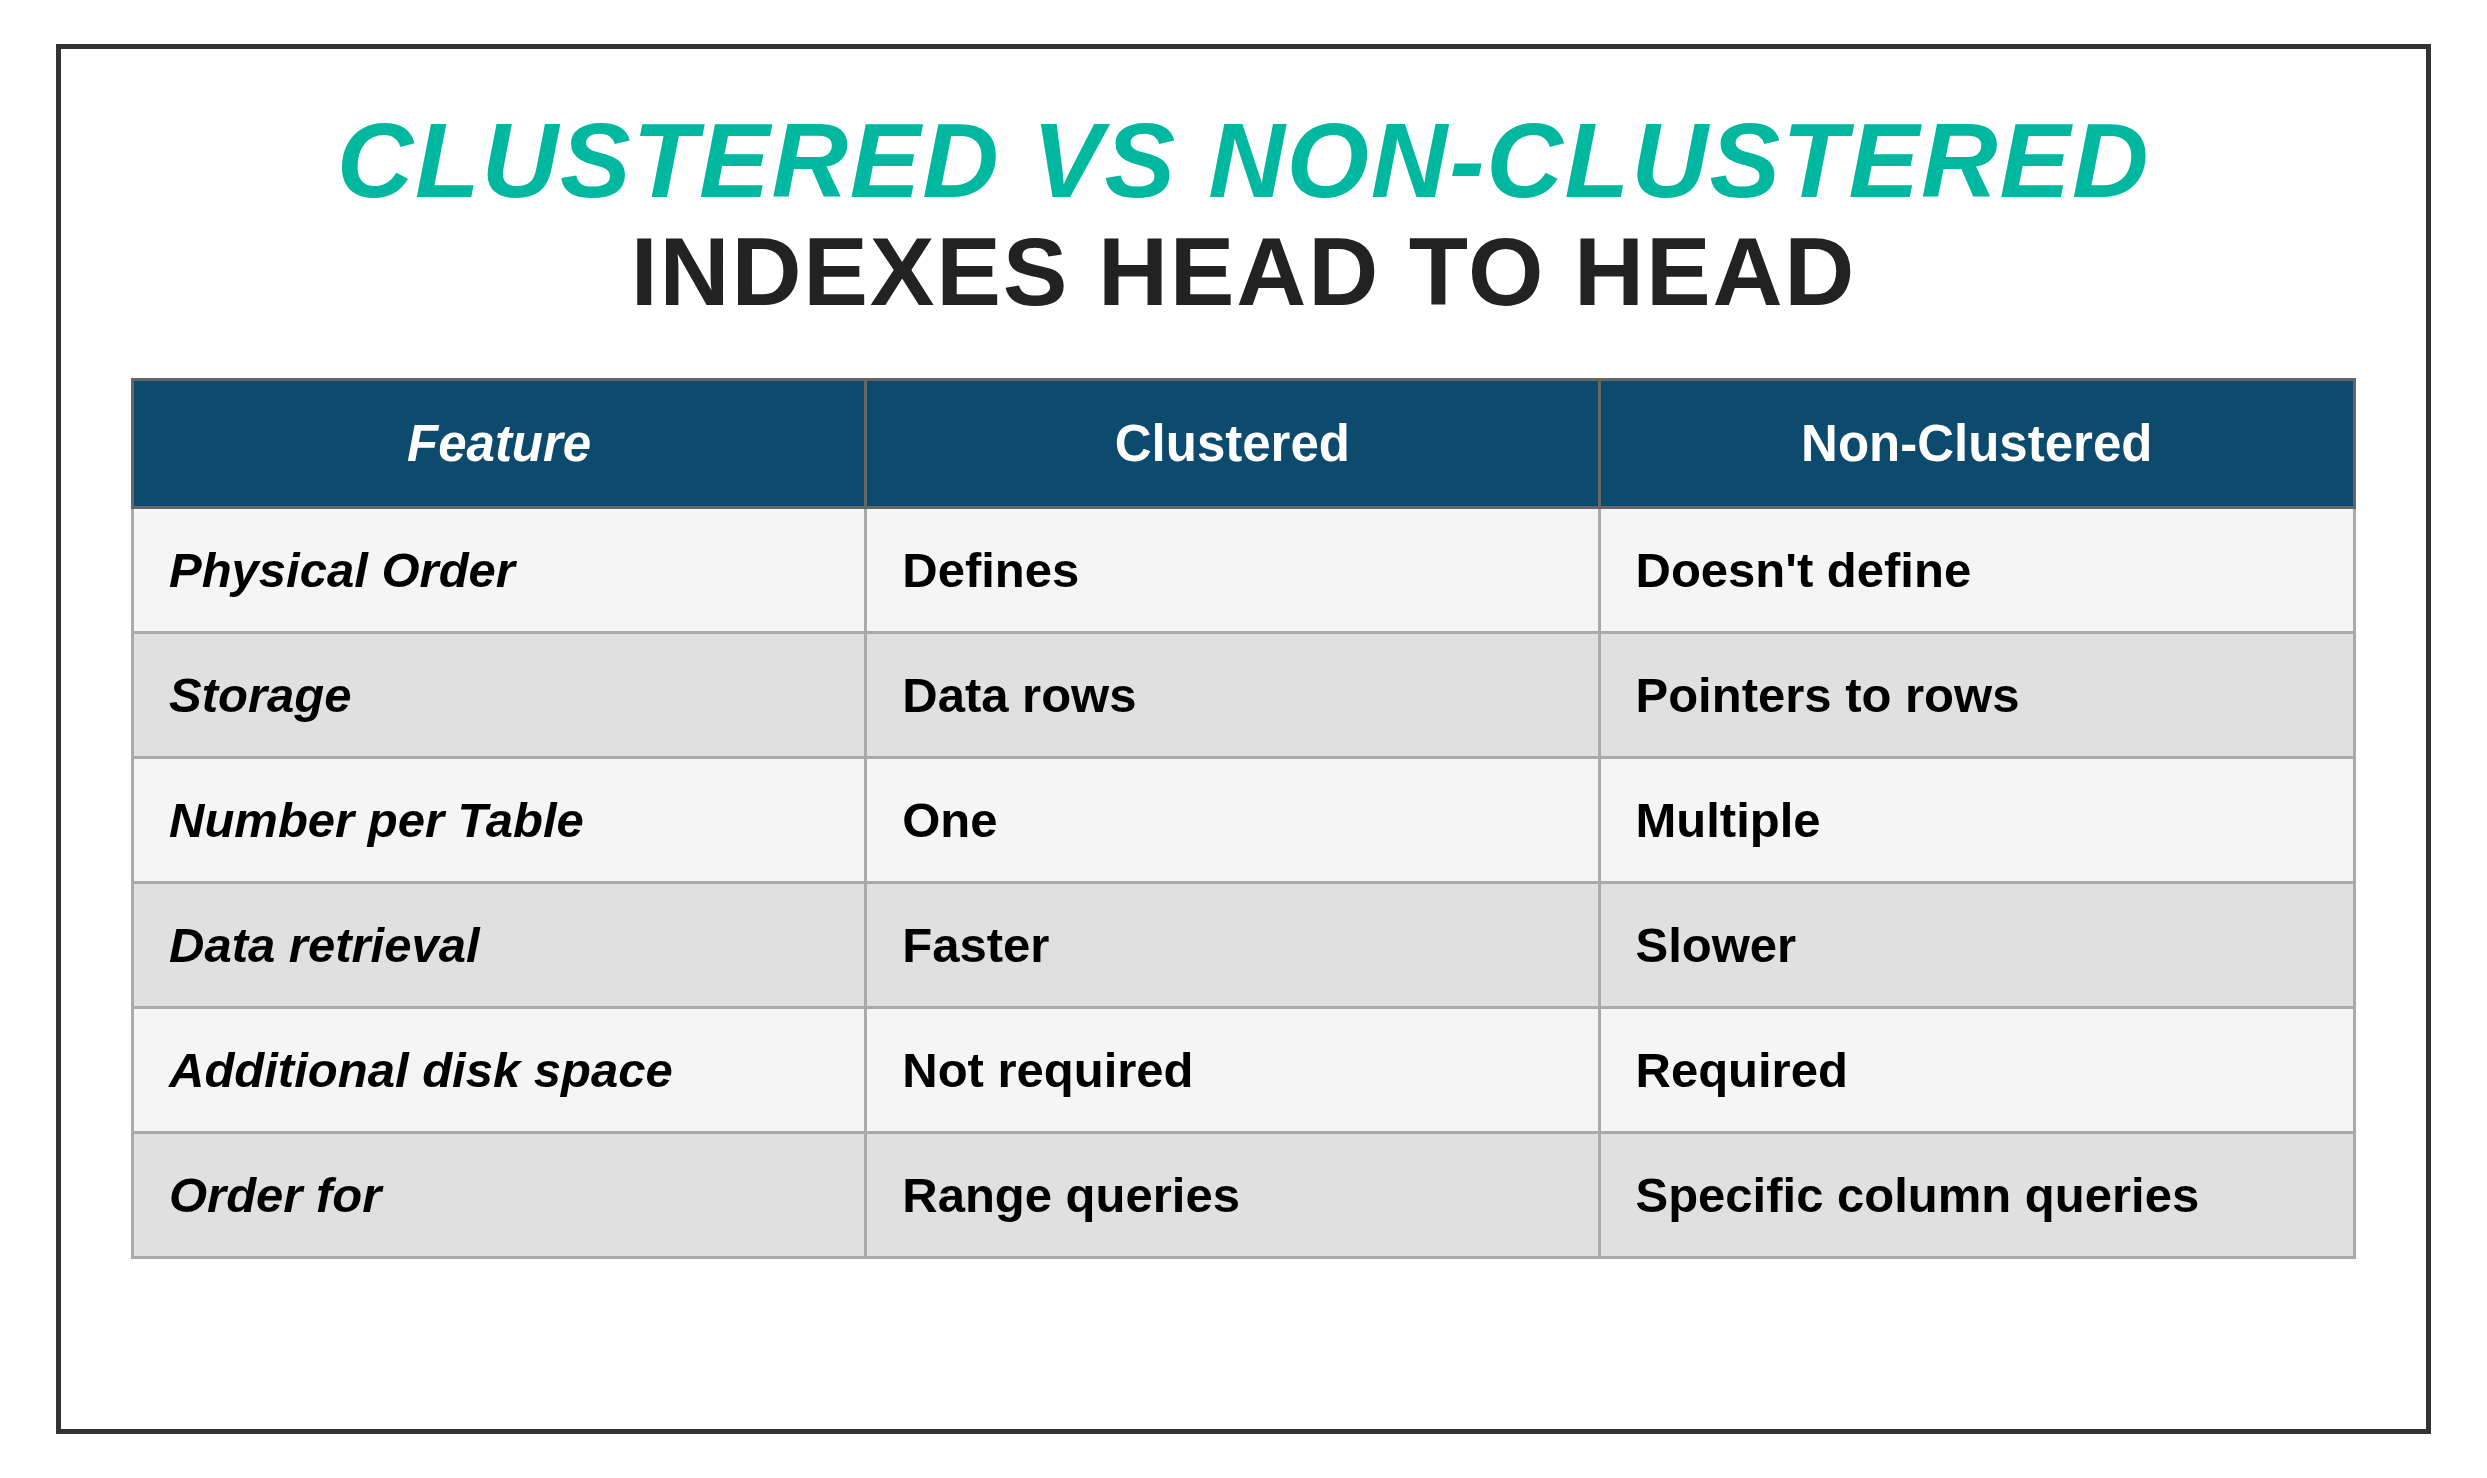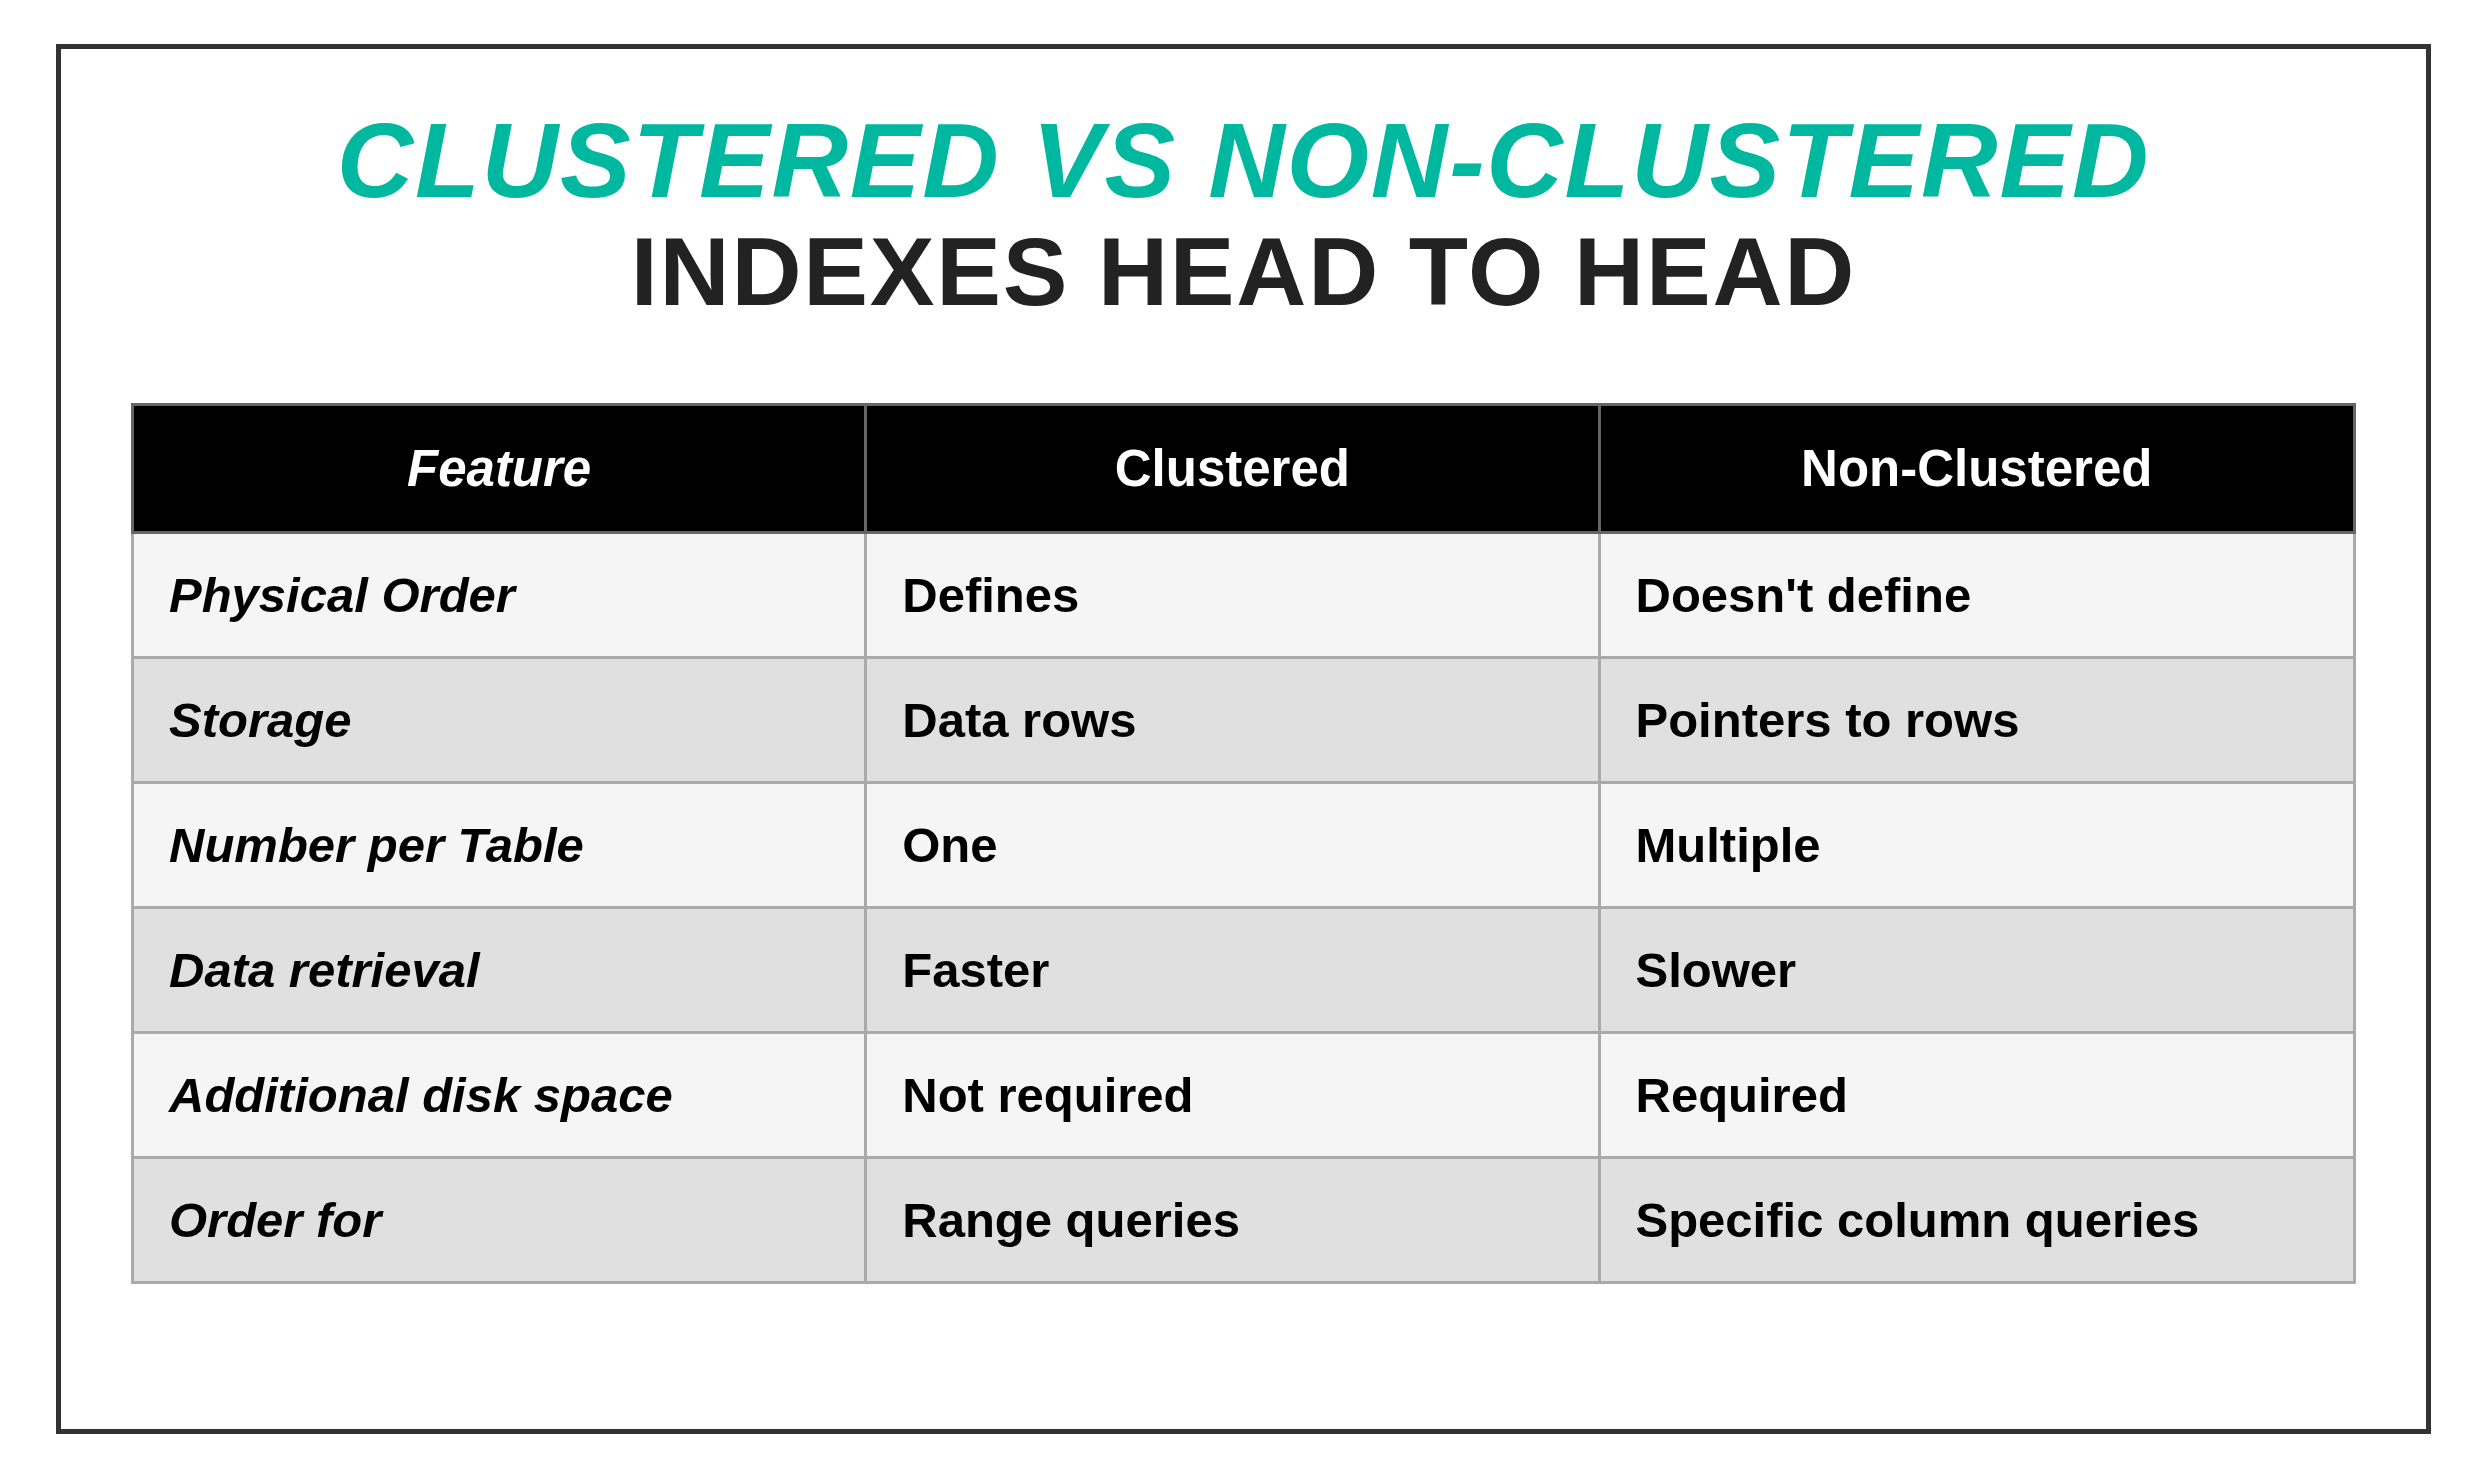--- a/index.html
+++ b/index.html
@@ -24,21 +24,21 @@
       border: 5.3px solid #333;
       background: #fff;
       display: flex;
       flex-direction: column;
       align-items: center;
       padding: 53px 70px 53px 70px;
     }
 
     .title-block {
       text-align: center;
-      margin-bottom: 78px;
+      margin-bottom: 53px;
     }
 
     .title-line1 {
       font-size: 106px;
       font-weight: 900;
       font-style: italic;
       color: #00b8a0;
       line-height: 1.1;
       letter-spacing: 1.8px;
       text-transform: uppercase;
@@ -53,21 +53,21 @@
       text-transform: uppercase;
     }
 
     .comparison-table {
       width: 100%;
       border-collapse: collapse;
       border: 3.5px solid #555;
     }
 
     .comparison-table th {
-      background-color: #000000;
+      background-color: #0c4a6e;
       color: #ffffff;
       font-size: 51px;
       font-weight: 700;
       padding: 33px 26px;
       text-align: center;
       border: 3.5px solid #666;
     }
 
     .comparison-table td {
       font-size: 49px;

